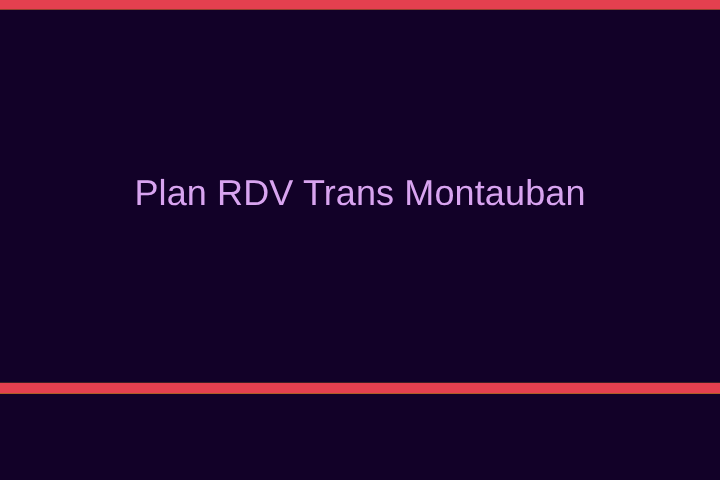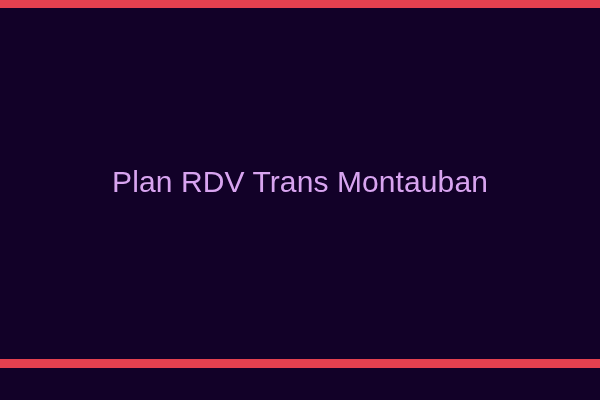--- a/index.html
+++ b/index.html
@@ -12,21 +12,21 @@
     height: 400px;
     overflow: hidden;
     font-family: "Liberation Sans", sans-serif;
     background: #120128;
   }
 
   .placeholder-page {
     position: relative;
     box-sizing: border-box;
     width: 600px;
-    height: 368px;
+    height: 328px;
     background-color: #eab308;
     display: flex;
     flex-direction: column;
     align-items: stretch;
     justify-content: space-between;
     overflow: hidden;
   }
 
   .accent-bar {
     flex: 0 0 auto;

